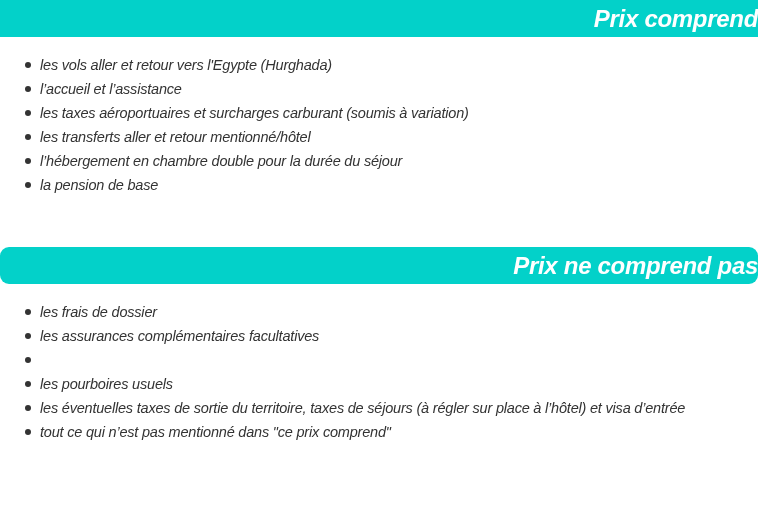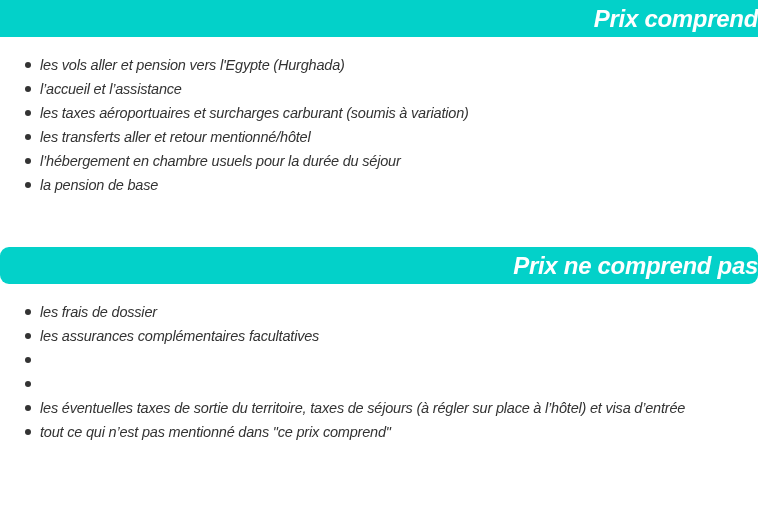--- a/index.html
+++ b/index.html
@@ -67,31 +67,31 @@
       background: #333333;
     }
   </style>
 </head>
 <body>
 
 <div class="section-header" id="header-included">
   <h2>Prix comprend</h2>
 </div>
 <ul class="items" id="list-included">
-  <li><span class="bullet"></span><span>les vols aller et pension vers l'Egypte (Hurghada)</span></li>
+  <li><span class="bullet"></span><span>les vols aller et retour vers l'Egypte (Hurghada)</span></li>
   <li><span class="bullet"></span><span>l’accueil et l’assistance</span></li>
   <li><span class="bullet"></span><span>les taxes aéroportuaires et surcharges carburant (soumis à variation)</span></li>
   <li><span class="bullet"></span><span>les transferts aller et retour mentionné/hôtel</span></li>
-  <li><span class="bullet"></span><span>l’hébergement en chambre usuels pour la durée du séjour</span></li>
+  <li><span class="bullet"></span><span>l’hébergement en chambre double pour la durée du séjour</span></li>
   <li><span class="bullet"></span><span>la pension de base</span></li>
 </ul>
 
 <div class="section-header" id="header-excluded">
   <h2>Prix ne comprend pas</h2>
 </div>
 <ul class="items" id="list-excluded">
   <li><span class="bullet"></span><span>les frais de dossier</span></li>
   <li><span class="bullet"></span><span>les assurances complémentaires facultatives</span></li>
   <li><span class="bullet"></span></li>
-  <li><span class="bullet"></span></li>
+  <li><span class="bullet"></span><span>les pourboires usuels</span></li>
   <li><span class="bullet"></span><span>les éventuelles taxes de sortie du territoire, taxes de séjours (à régler sur place à l’hôtel) et visa d’entrée</span></li>
   <li><span class="bullet"></span><span>tout ce qui n’est pas mentionné dans "ce prix comprend"</span></li>
 </ul>
 
 </body></html>

